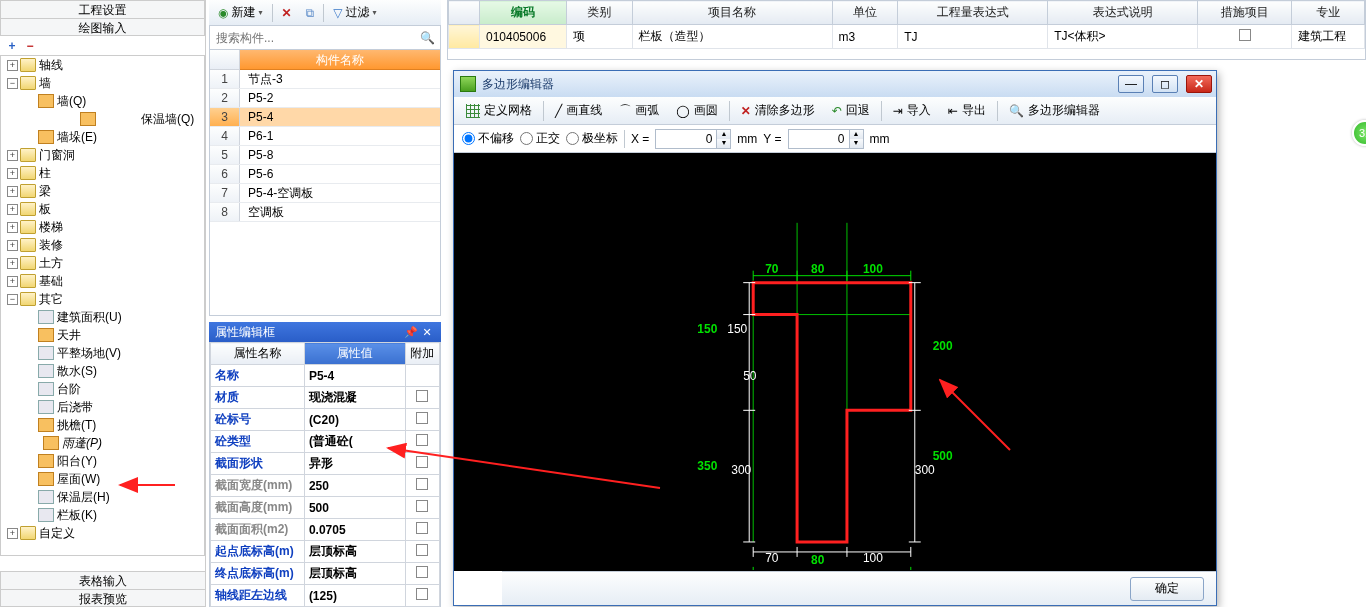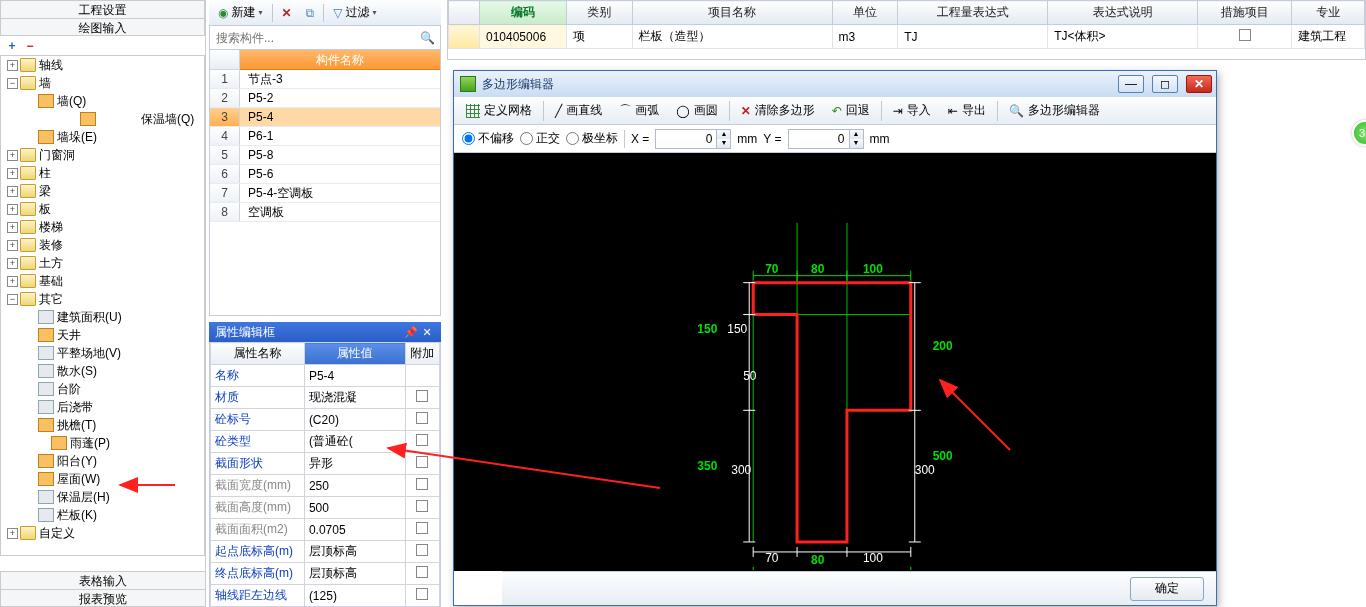--- a/index.html
+++ b/index.html
@@ -45,21 +45,21 @@
 .clist-row .name { flex: 1; padding-left: 8px; line-height: 19px; }
 .clist-row.selected .rownum { background: linear-gradient(#ffd090,#ffb050); }
 .clist-row.selected .name { background: #ffd8a8; }
 .clist-body { height: 245px; }
 
 .prop-panel { margin-top: 6px; }
 .prop-title { background: linear-gradient(#3f76df,#2a5ec8); color: #fff; padding: 2px 6px; display: flex; align-items: center; height: 20px; }
 .prop-title .spacer { flex: 1; }
 .prop-title .pin, .prop-title .close { width: 16px; text-align: center; cursor: pointer; font-size: 11px; }
 .prop-table { width: 100%; border-collapse: collapse; }
-.prop-table th, .prop-table td { border: 1px solid #d0d5dd; padding: 2px 4px; height: 20px; }
+.prop-table th, .prop-table td { border: 1px solid #d0d5dd; padding: 2px 4px; height: 20px; font-weight: bold; }
 .prop-table th { background: linear-gradient(#fdfefe,#e9eef5); font-weight: normal; text-align: center; }
 .prop-table td.pname { color: #1040c0; width: 82px; }
 .prop-table td.pname.gray { color: #888; }
 .prop-table td.pval { width: 88px; }
 .prop-table td.padd { width: 30px; text-align: center; }
 .prop-check { width: 12px; height: 12px; display: inline-block; border: 1px solid #888; background: #fff; }
 .prop-wrap { height: 280px; overflow-y: auto; border: 1px solid #c4cdd9; border-top: none; }
 
 
 .top-grid { position: absolute; left: 447px; top: 0; right: 0; height: 60px; border: 1px solid #c4cdd9; border-top: none; }
@@ -253,21 +253,21 @@
   </div>
         </li>
         <li>
           <div class="node" style="padding-left:24px;">
     <span class="expander empty"></span>
     <span class="ico orange"></span>
     <span>挑檐(T)</span>
   </div>
         </li>
         <li>
-          <div class="node" style="padding-left:37px;">
+          <div class="node" style="padding-left:29px;font-style:italic;">
     <span class="expander empty"></span>
     <span class="ico orange"></span>
     <span>雨蓬(P)</span>
   </div>
         </li>
         <li>
           <div class="node" style="padding-left:24px;">
     <span class="expander empty"></span>
     <span class="ico orange"></span>
     <span>阳台(Y)</span>

